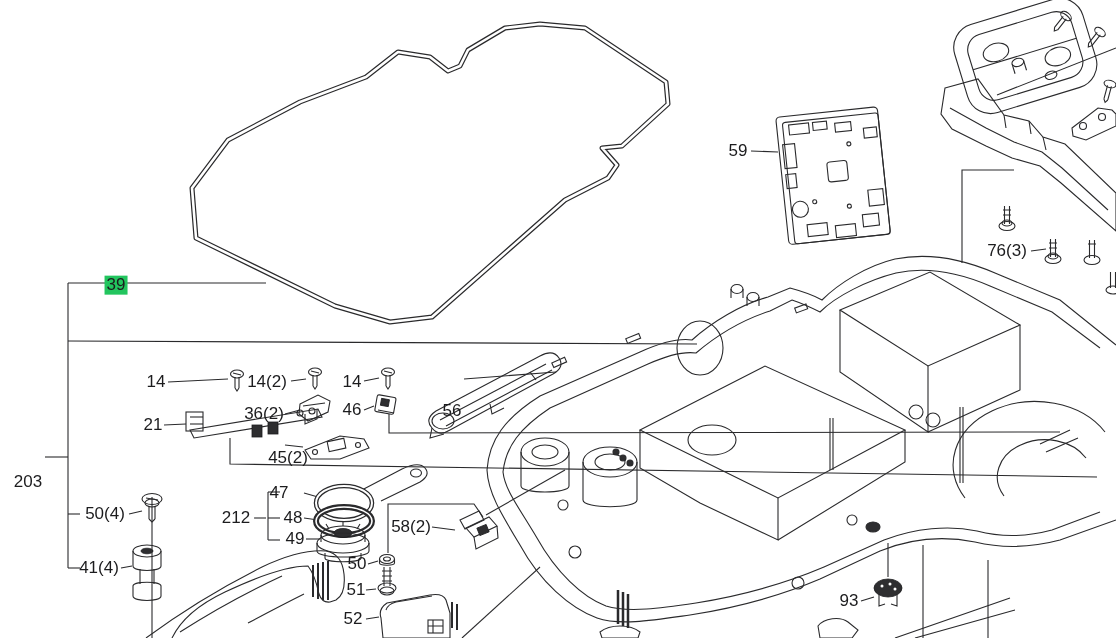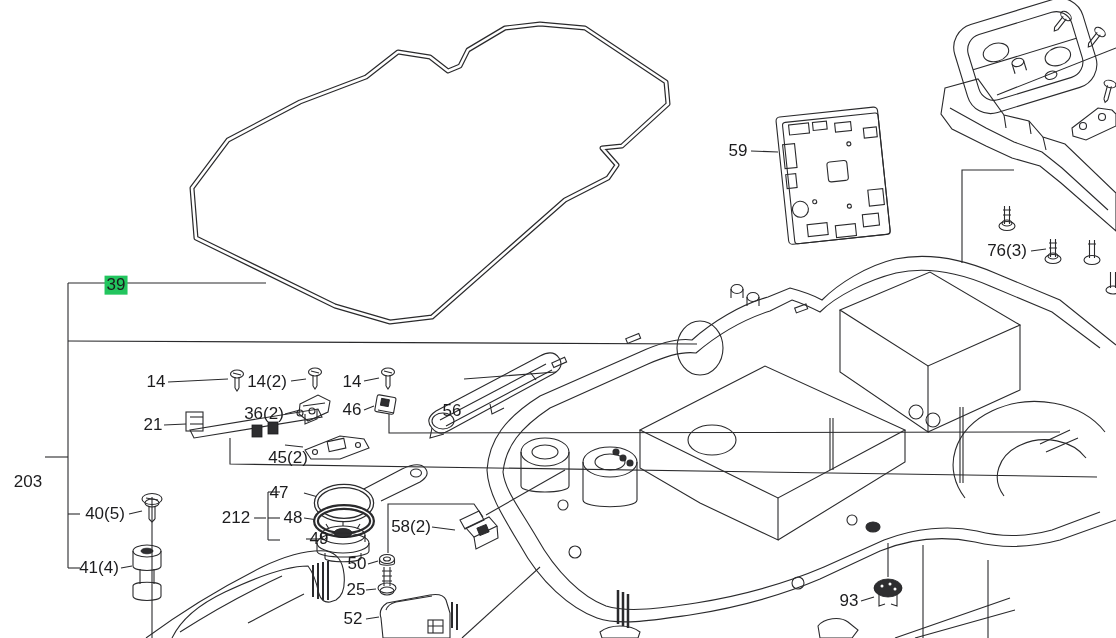--- a/index.html
+++ b/index.html
@@ -350,24 +350,24 @@
     <div class="part-label" style="left: 156px; top: 382px;">14</div>
     <div class="part-label" style="left: 267px; top: 382px;">14(2)</div>
     <div class="part-label" style="left: 352px; top: 382px;">14</div>
     <div class="part-label" style="left: 153px; top: 425px;">21</div>
     <div class="part-label" style="left: 264px; top: 414px;">36(2)</div>
     <div class="part-label" style="left: 263px; top: 458px; margin-left: 25px;">45(2)</div>
     <div class="part-label" style="left: 352px; top: 410px;">46</div>
     <div class="part-label" style="left: 452px; top: 379px; margin-top: 32px;">56</div>
     <div class="part-label" style="left: 738px; top: 151px;">59</div>
     <div class="part-label" style="left: 1007px; top: 251px;">76(3)</div>
-    <div class="part-label" style="left: 105px; top: 514px;">40(5)</div>
+    <div class="part-label" style="left: 105px; top: 514px;">50(4)</div>
     <div class="part-label" style="left: 99px; top: 568px;">41(4)</div>
     <div class="part-label" style="left: 236px; top: 518px; text-align: right;">212</div>
     <div class="part-label" style="left: 279px; top: 493px;">47</div>
     <div class="part-label" style="left: 293px; top: 518px; text-align: right;">48</div>
-    <div class="part-label" style="left: 295px; top: 539px; margin-left: 24px;">49</div>
+    <div class="part-label" style="left: 295px; top: 539px;">49</div>
     <div class="part-label" style="left: 357px; top: 564px;">50</div>
-    <div class="part-label" style="left: 356px; top: 590px;">25</div>
+    <div class="part-label" style="left: 356px; top: 590px;">51</div>
     <div class="part-label" style="left: 353px; top: 619px;">52</div>
     <div class="part-label" style="left: 411px; top: 527px; text-align: center;">58(2)</div>
     <div class="part-label" style="left: 849px; top: 601px;">93</div>
   </div>
 
 </body></html>

